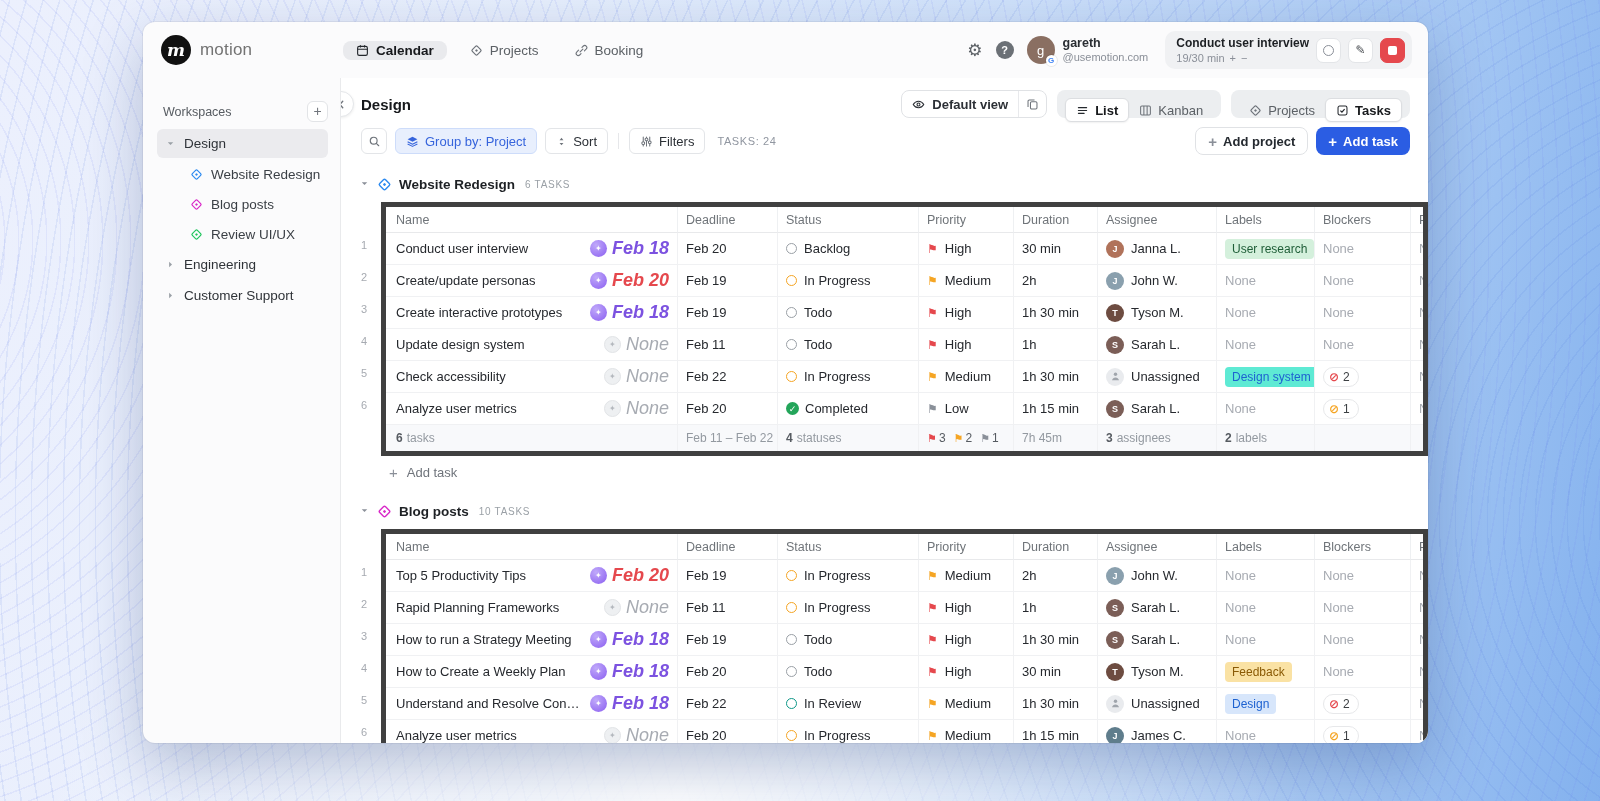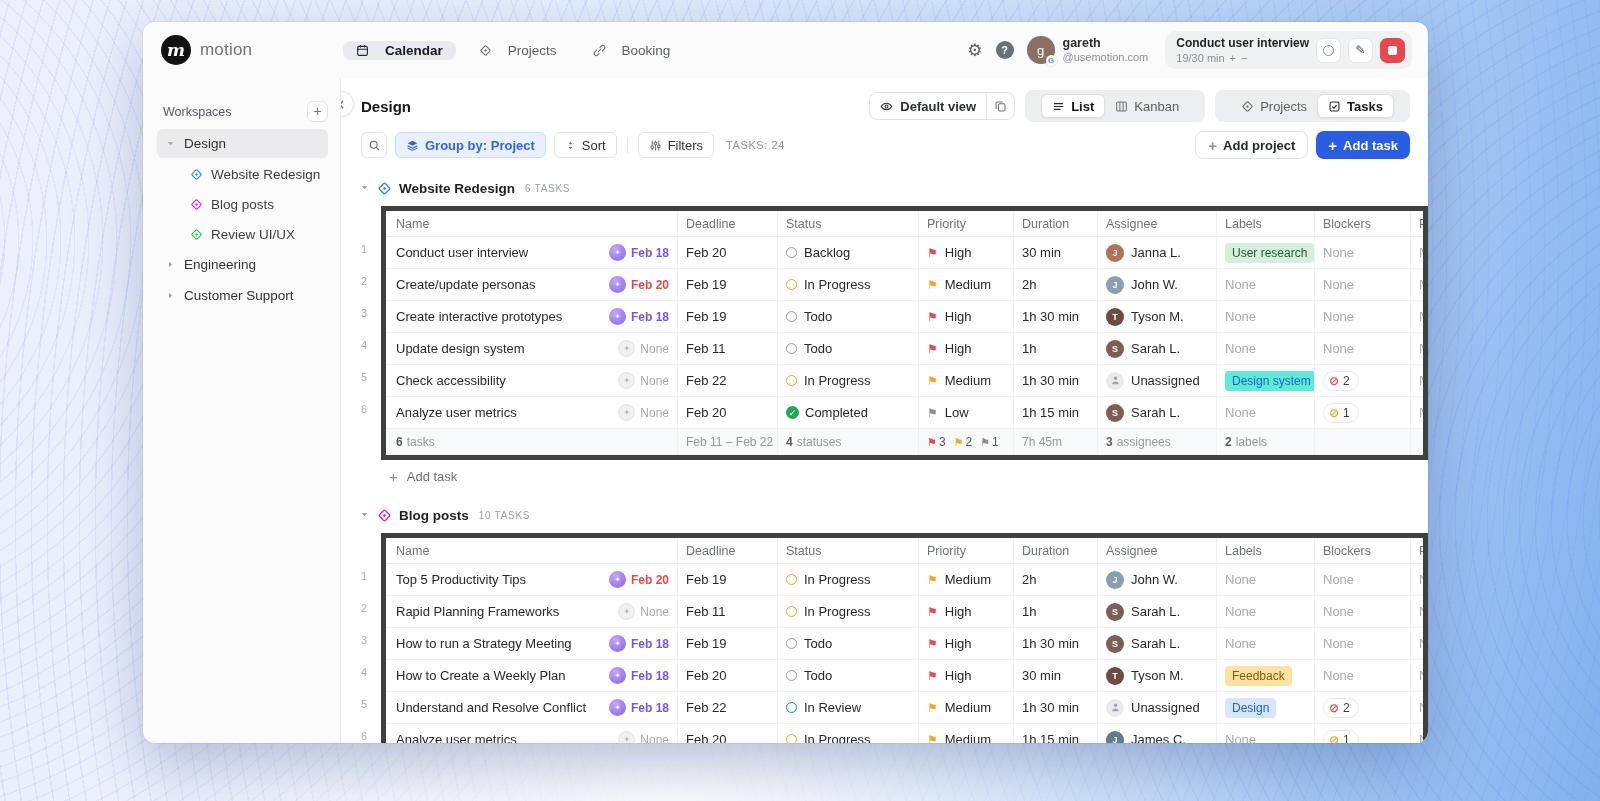--- a/index.html
+++ b/index.html
@@ -19,21 +19,21 @@
     box-shadow:0 22px 60px rgba(25,50,110,.28), 0 0 0 1px rgba(0,0,0,.05); }
 
   
   .topbar { height:56px; display:flex; align-items:center; padding:0 16px 0 18px; }
   .brand { display:flex; align-items:center; gap:9px; width:182px; }
   .logo { width:30px; height:30px; border-radius:50%; background:#111; color:#fff;
     font-family:"DejaVu Serif",serif; font-style:italic; font-weight:700; font-size:17px;
     display:flex; align-items:center; justify-content:center; }
   .brand-name { font-size:17px; color:#737373; letter-spacing:.2px; }
   .tabs { display:flex; align-items:center; gap:10px; }
-  .tab { display:flex; align-items:center; gap:16px; height:19px; padding:0 13px; border-radius:8px;
+  .tab { display:flex; align-items:center; gap:7px; height:19px; padding:0 13px; border-radius:8px;
     font-size:13.5px; color:#5c6166; cursor:default; }
   .tab .icon { color:#6f747b; }
   .tab.active { background:#e9eaed; color:#17191c; font-weight:700; }
   .tab.active .icon { color:#24282d; }
   .topbar-right { margin-left:auto; display:flex; align-items:center; gap:13px; }
   .gear { font-size:17px; color:#5c6166; line-height:1; }
   .help { width:18px; height:18px; border-radius:50%; background:#6b7076; color:#fff; font-size:11px;
     font-weight:700; display:flex; align-items:center; justify-content:center; }
   .user { display:flex; align-items:center; gap:8px; }
   .avatar-lg { position:relative; width:28px; height:28px; border-radius:50%; background:#8a6f62;
@@ -78,35 +78,35 @@
 
   .toolbar-a { display:flex; align-items:center; padding:12px 18px 0 20px; }
   .page-title { font-size:15px; font-weight:700; color:#16181b; }
   .toolbar-a .right { margin-left:auto; display:flex; align-items:center; gap:10px; }
   .dview { display:flex; align-items:center; height:28px; border:1px solid #e0e2e5; border-radius:8px;
     background:#fff; overflow:hidden; }
   .dview .dv-main { display:flex; align-items:center; gap:7px; padding:0 10px; font-size:13px;
     font-weight:600; color:#2c3036; }
   .dview .dv-copy { width:28px; height:28px; display:flex; align-items:center; justify-content:center;
     border-left:1px solid #e8e9ec; color:#6f747b; }
-  .seg-group { display:flex; align-items:center; background:#eceef0; border-radius:8px; padding:16px; height:28px; }
+  .seg-group { display:flex; align-items:flex-start; background:#eceef0; border-radius:8px; padding:8px; height:28px; }
   .seg { display:flex; align-items:center; gap:6px; padding:0 10px; height:24px; border-radius:6px;
     font-size:13px; color:#5c6166; }
   .seg .icon { color:#6f747b; }
   .seg.active { background:#fff; border:1px solid #dcdee1; box-shadow:0 1px 2px rgba(0,0,0,.06);
     color:#17191c; font-weight:700; }
   .seg.active .icon { color:#24282d; }
 
   .toolbar-b { display:flex; align-items:center; padding:9px 18px 0 20px; }
   .sq-btn { width:26px; height:26px; border:1px solid #e3e5e8; border-radius:6px; background:#fff;
     display:flex; align-items:center; justify-content:center; color:#6f747b; margin-right:8px; }
   .chip { display:flex; align-items:center; gap:6px; height:26px; padding:0 10px; border-radius:6px;
     border:1px solid #e3e5e8; background:#fff; font-size:13px; color:#2c3036; }
   .chip .icon { color:#6f747b; }
-  .chip.blue { background:#e8effd; border-color:#cddcfa; color:#3664dc;font-weight:bold; }
+  .chip.blue { background:#e8effd; border-color:#cddcfa; color:#3664dc; }
   .chip.blue .icon { color:#3664dc; }
   .vdiv { width:1px; height:16px; background:#e6e7ea; margin:0 10px; }
   .tasks-count { font-size:11px; letter-spacing:.6px; color:#9096a0; margin-left:12px; }
   .toolbar-b .right { margin-left:auto; display:flex; align-items:center; gap:8px; }
   .btn { display:flex; align-items:center; gap:6px; height:28px; padding:0 12px; border-radius:8px;
     font-size:13px; font-weight:600; }
   .btn.ghost { background:#fff; border:1px solid #e0e2e5; color:#24292f; }
   .btn.ghost .plus { color:#8a8f98; }
   .btn.primary { background:#2b5de3; color:#fff; }
   .plus { font-size:15px; line-height:1; }
@@ -129,21 +129,21 @@
   .cell { height:32px; display:flex; align-items:center; padding:0 8px; font-size:13px; color:#26292e;
     border-right:1px solid #f0f1f3; border-bottom:1px solid #f0f1f3; white-space:nowrap; overflow:hidden; }
   .cell.first, .hcell.first { padding-left:10px; }
   .none { color:#a7abb2; }
   .name-text { flex:1; overflow:hidden; text-overflow:ellipsis; }
   .ai { display:flex; align-items:center; gap:5px; margin-left:auto; padding-left:8px; }
   .ai-dot { width:17px; height:17px; border-radius:50%; display:flex; align-items:center;
     justify-content:center; font-size:8px; flex:none; }
   .ai-dot.on { background:radial-gradient(circle at 35% 30%, #c0a9fa, #8a5ef0); color:#fff; }
   .ai-dot.off { background:#eef0f2; border:1px solid #e2e4e7; color:#b3b7bd; }
-  .ai-date { font-size:12px; font-weight:600; }
+  .ai-date { font-size:18px; font-weight:600;font-style:italic; }
   .d-purple { color:#7c52e0; } .d-red { color:#e5484d; } .d-none { color:#a7abb2; font-weight:400; }
   .st-ring { width:11px; height:11px; border-radius:50%; border:1.7px solid #9aa0a6; margin-right:7px; flex:none; }
   .st-ring.inprogress { border-color:#f5a524; }
   .st-ring.inreview { border-color:#0e9888; }
   .st-done { width:13px; height:13px; border-radius:50%; background:#23a55a; color:#fff; font-size:9px;
     display:flex; align-items:center; justify-content:center; margin-right:6px; flex:none; }
   .flag { font-size:12px; margin-right:7px; line-height:1; }
   .f-high { color:#e5484d; } .f-medium { color:#f5a524; } .f-low { color:#8a9099; }
   .avatar { width:18px; height:18px; border-radius:50%; color:#fff; font-size:9px; font-weight:700;
     display:flex; align-items:center; justify-content:center; margin-right:7px; flex:none; }

